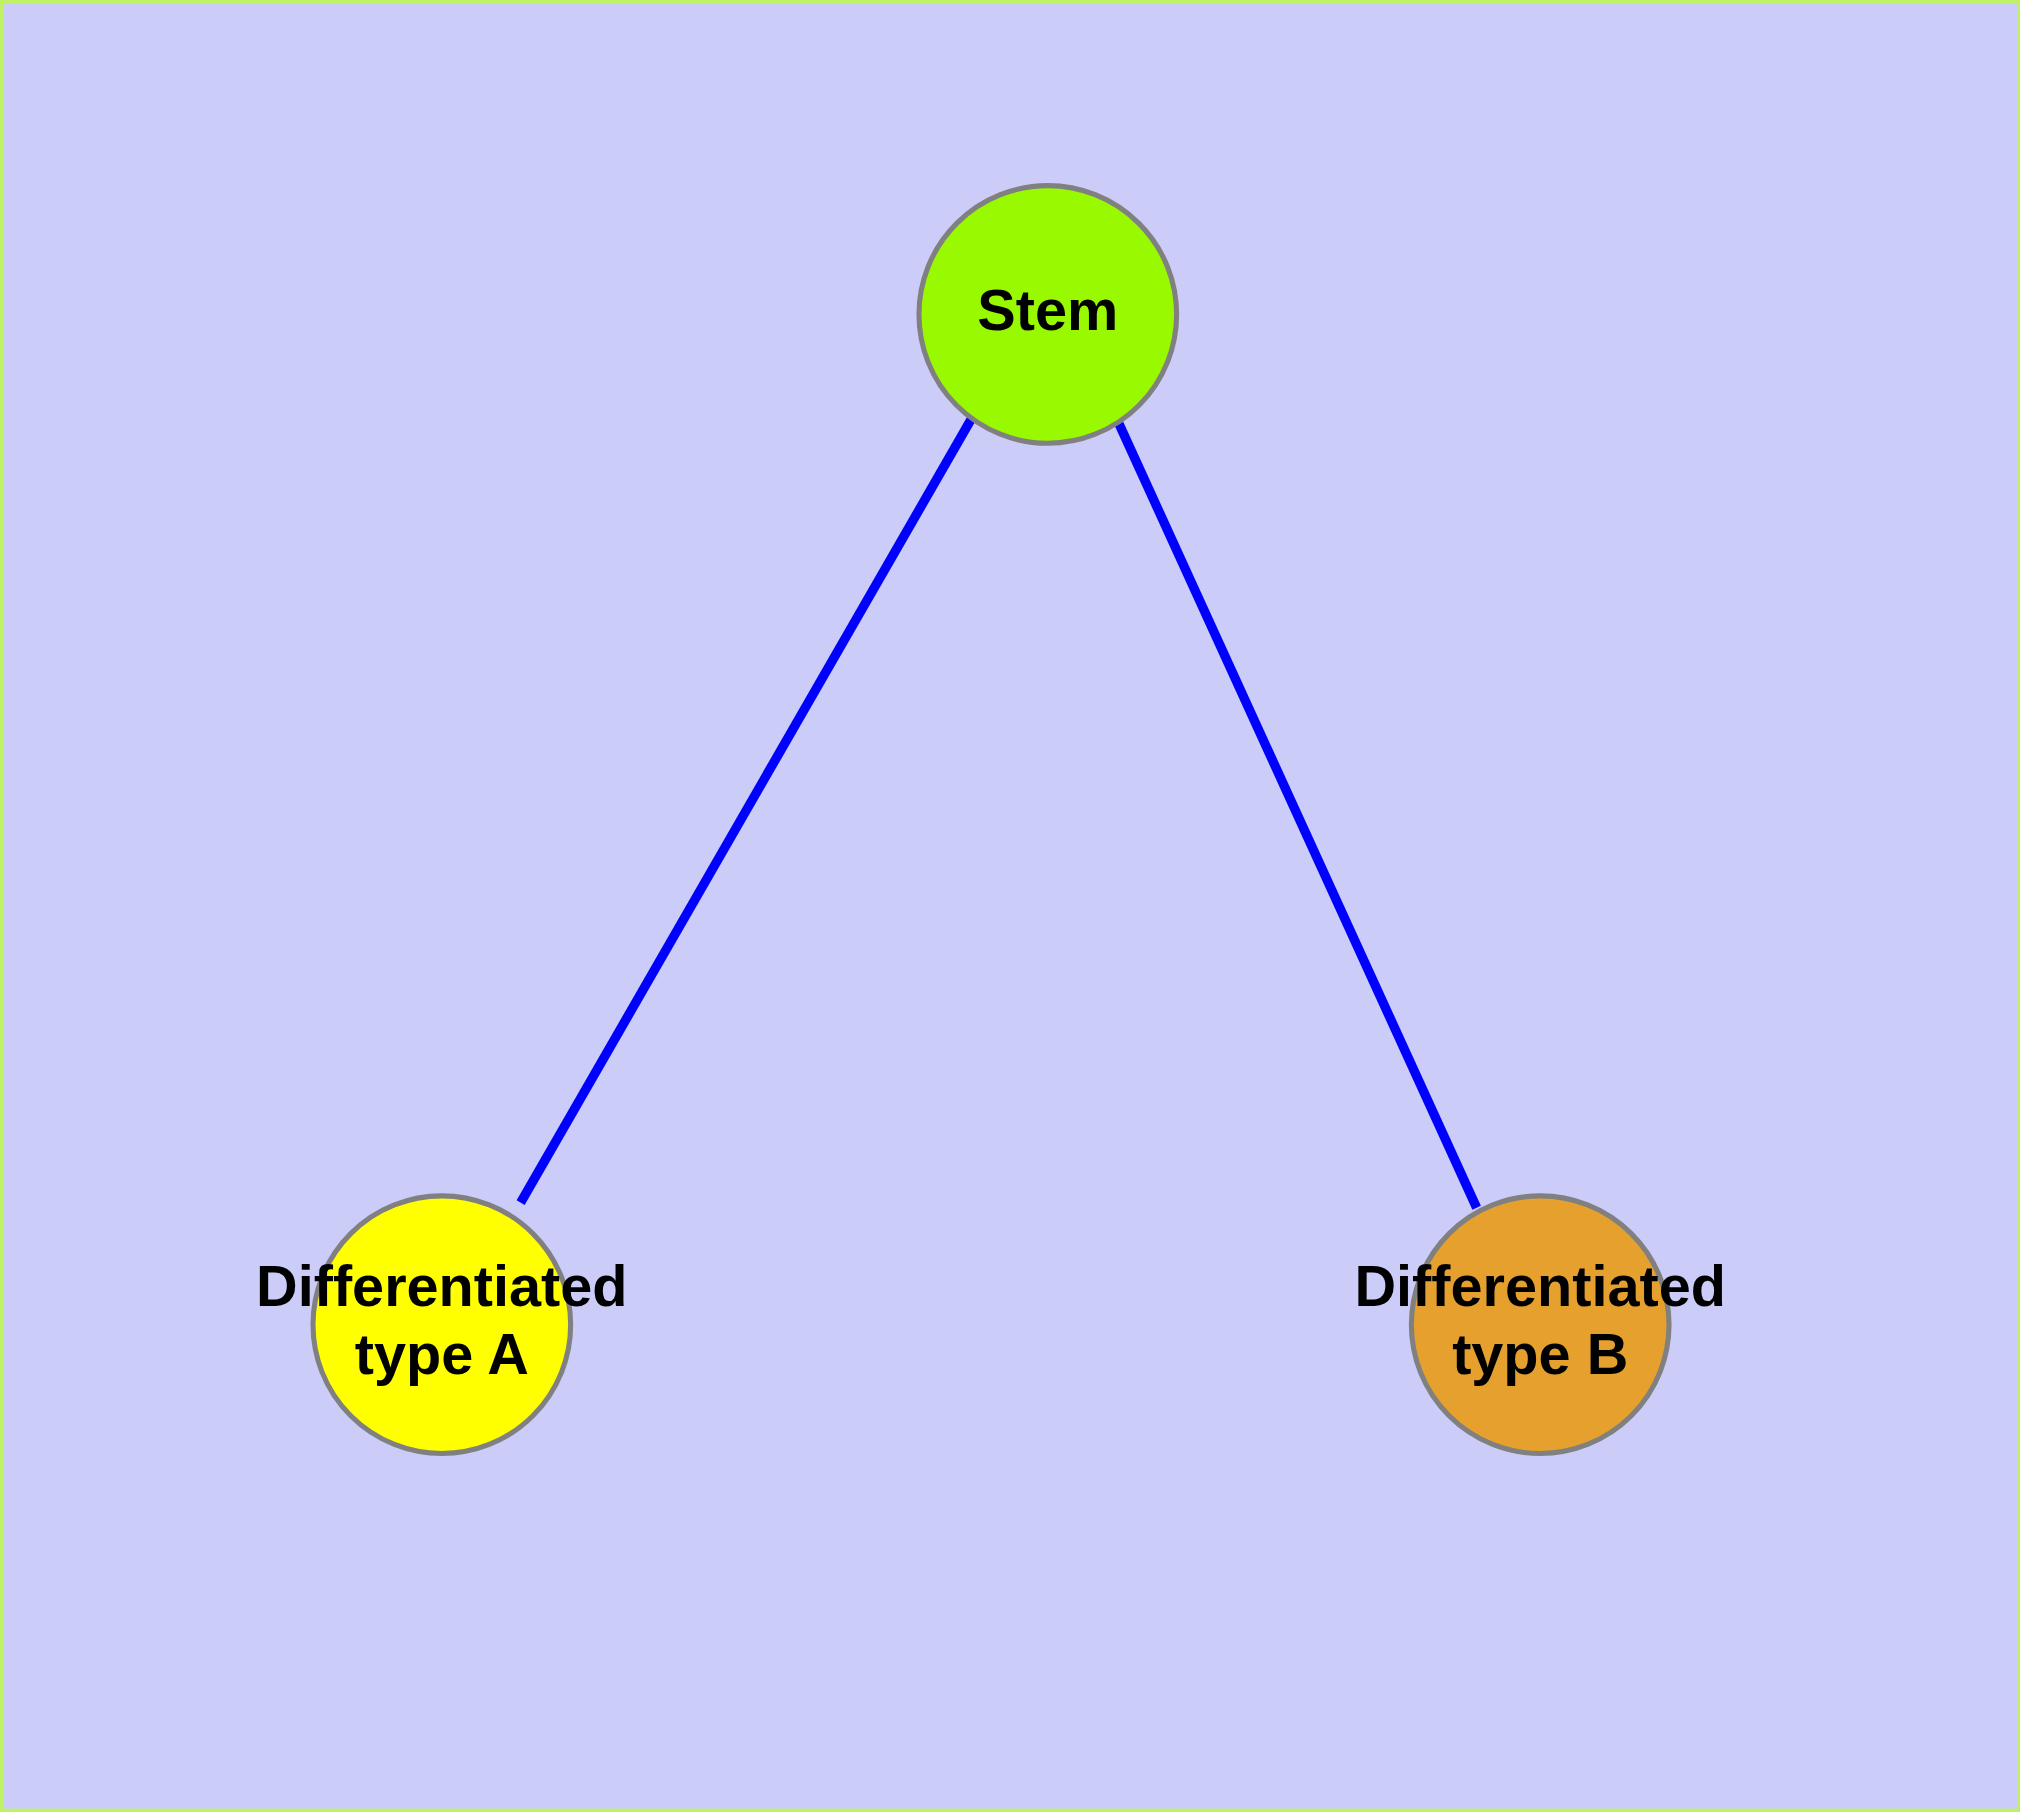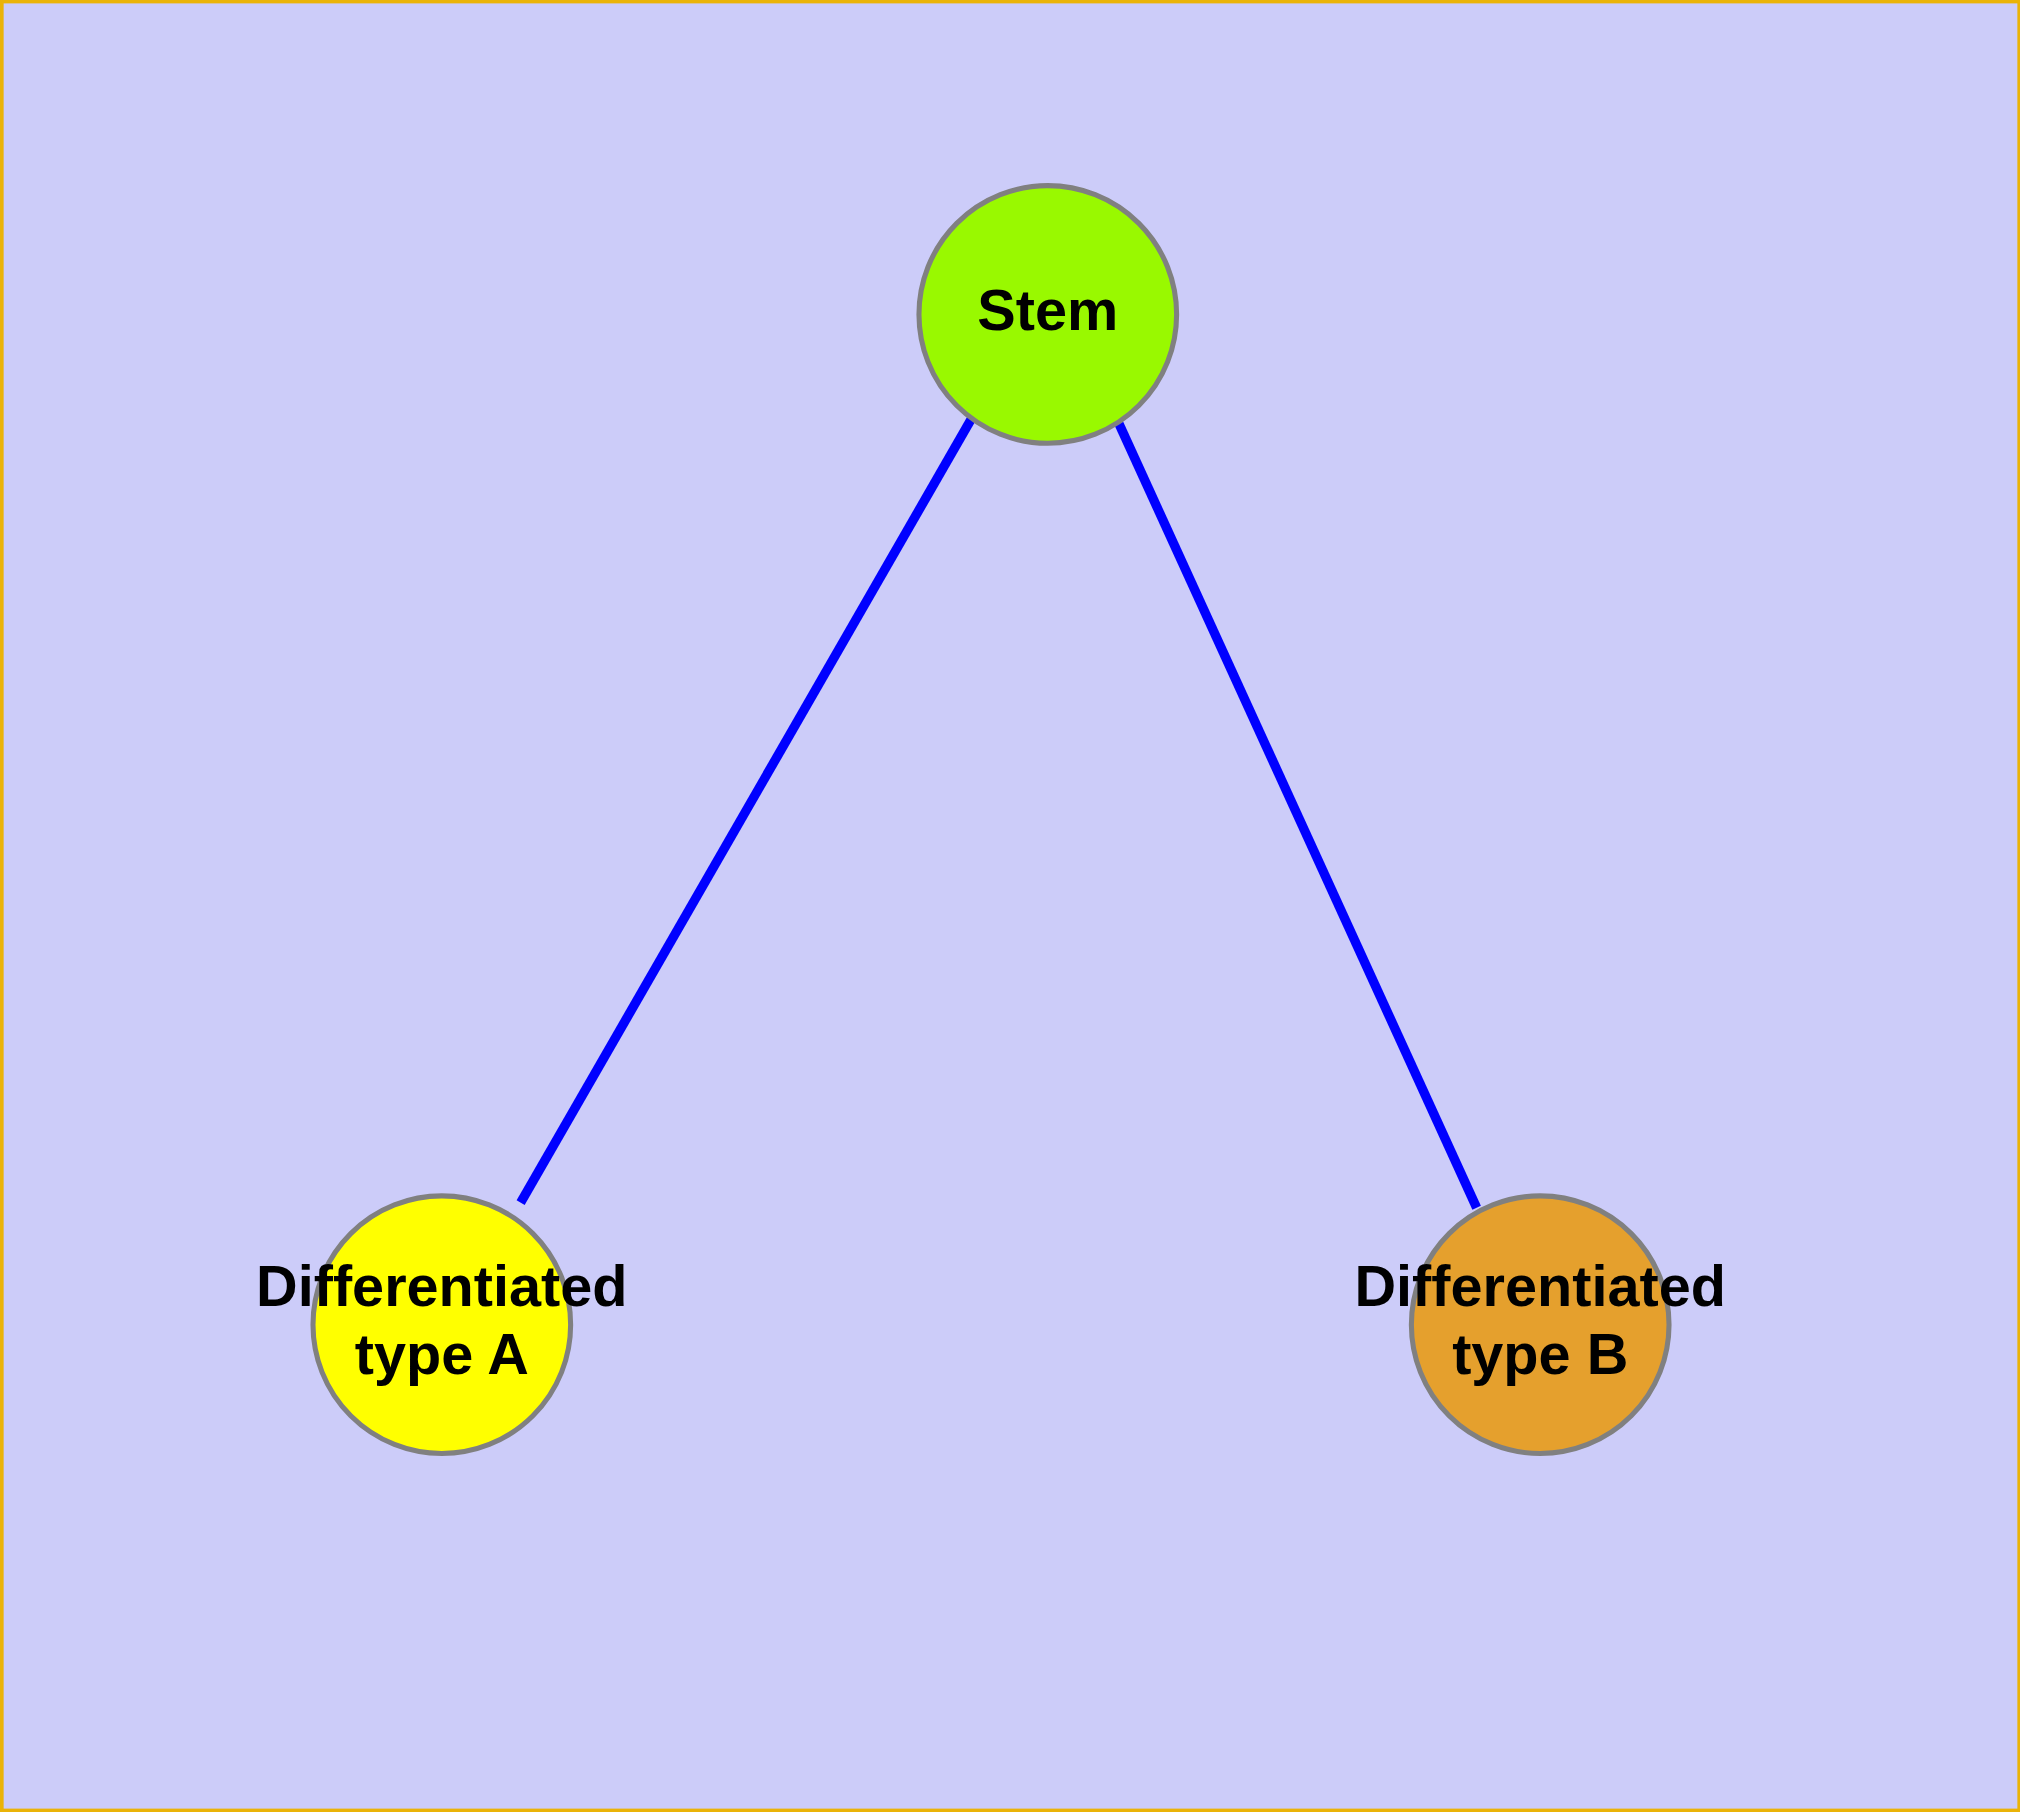--- a/index.html
+++ b/index.html
@@ -8,21 +8,21 @@
     padding: 0;
     background: #ffffff;
   }
   body {
     font-family: "Liberation Sans", sans-serif;
   }
   #canvas-wrap {
     position: relative;
     width: 2021px;
     height: 1812px;
-    background: #eab308;
+    background: #bef264;
     overflow: hidden;
   }
   #graph-svg {
     display: block;
     width: 2021px;
     height: 1812px;
   }
   .graph-bg {
     fill: #ccccf9;
   }

